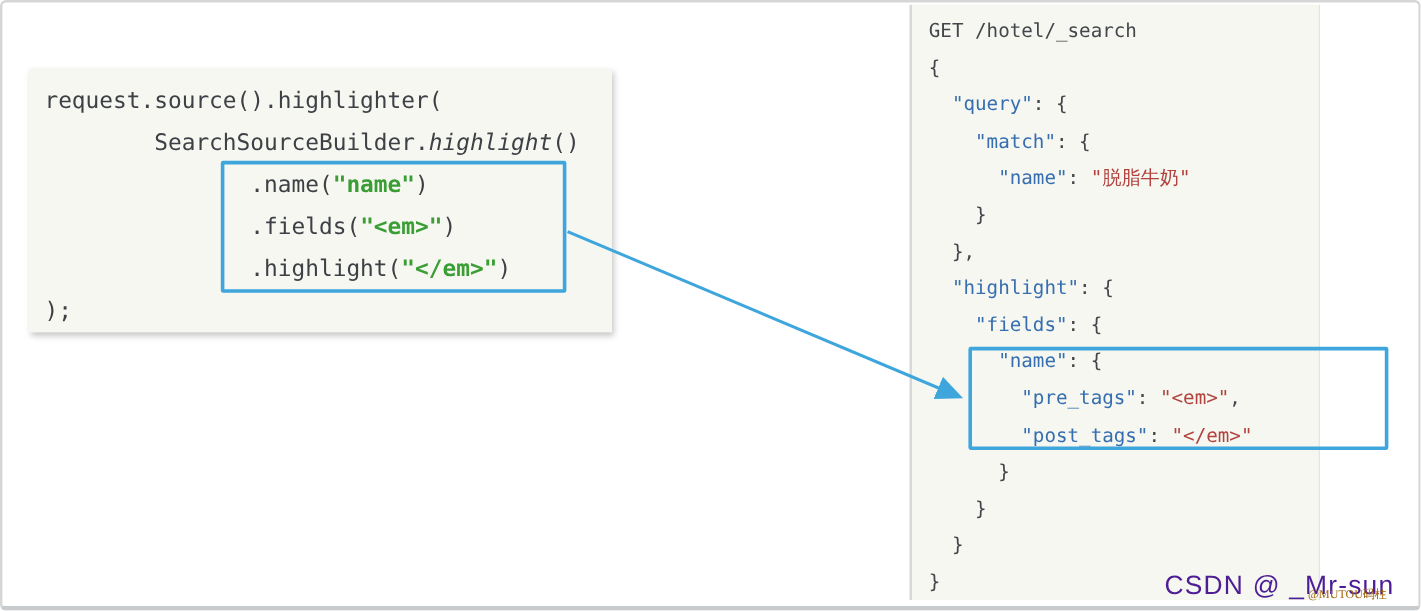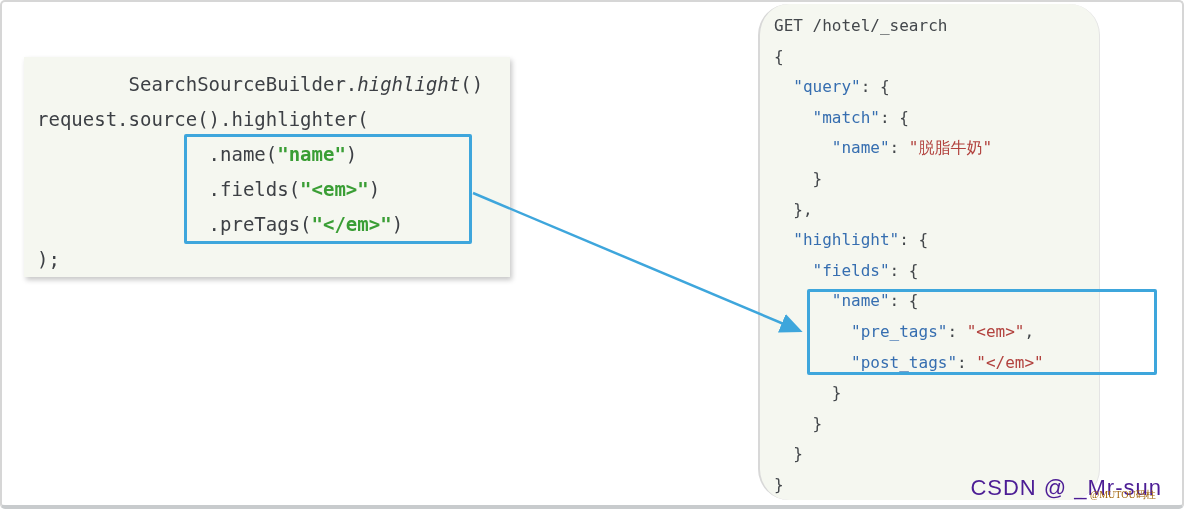--- a/index.html
+++ b/index.html
@@ -23,21 +23,21 @@
     left:22px;top:55px;width:486px;height:220px;
     padding:10px 0 0 13px;
     box-shadow:2px 3px 5px rgba(0,0,0,0.22);
     font-size:19px;line-height:35px;
   }
   .right-card{
     left:756px;top:2px;width:342px;height:496px;
     border-left:2px solid #d8d8d8;
     border-right:1px solid #e4e4e4;
     padding:7px 0 0 14px;
-    font-size:16px;line-height:30.6px;border-radius:31px;
+    font-size:16px;line-height:30.6px;
   }
   .code-line{white-space:pre;}
   .left-card .seg-plain{color:#3d4045;}
   .right-card .seg-plain{color:#43474b;}
   .seg-italic{color:#3d4045;font-style:italic;}
   .seg-green{color:#3a9e35;font-weight:bold;}
   .seg-key{color:#366eb0;}
   .seg-str{color:#b2423e;}
   .hl-box{
     position:absolute;
@@ -65,25 +65,25 @@
     font-size:10px;color:#a16207;
     z-index:7;
   }
 </style>
 </head>
 <body>
 
 <div class="frame">
 
   <div class="code-card left-card">
+      <div class="code-line"><span class="seg-plain">request.source().highlighter(</span></div>
       <div class="code-line"><span class="seg-plain">        SearchSourceBuilder.</span><span class="seg-italic">highlight</span><span class="seg-plain">()</span></div>
-      <div class="code-line"><span class="seg-plain">request.source().highlighter(</span></div>
       <div class="code-line"><span class="seg-plain">               .name(</span><span class="seg-green">"name"</span><span class="seg-plain">)</span></div>
       <div class="code-line"><span class="seg-plain">               .fields(</span><span class="seg-green">"&lt;em&gt;"</span><span class="seg-plain">)</span></div>
-      <div class="code-line"><span class="seg-plain">               .preTags(</span><span class="seg-green">"&lt;/em&gt;"</span><span class="seg-plain">)</span></div>
+      <div class="code-line"><span class="seg-plain">               .highlight(</span><span class="seg-green">"&lt;/em&gt;"</span><span class="seg-plain">)</span></div>
       <div class="code-line"><span class="seg-plain">);</span></div>
     </div>
 
   <div class="code-card right-card">
       <div class="code-line"><span class="seg-plain">GET /hotel/_search</span></div>
       <div class="code-line"><span class="seg-plain">{</span></div>
       <div class="code-line"><span class="seg-plain">  </span><span class="seg-key">"query"</span><span class="seg-plain">: {</span></div>
       <div class="code-line"><span class="seg-plain">    </span><span class="seg-key">"match"</span><span class="seg-plain">: {</span></div>
       <div class="code-line"><span class="seg-plain">      </span><span class="seg-key">"name"</span><span class="seg-plain">: </span><span class="seg-str">"脱脂牛奶"</span></div>
       <div class="code-line"><span class="seg-plain">    }</span></div>

